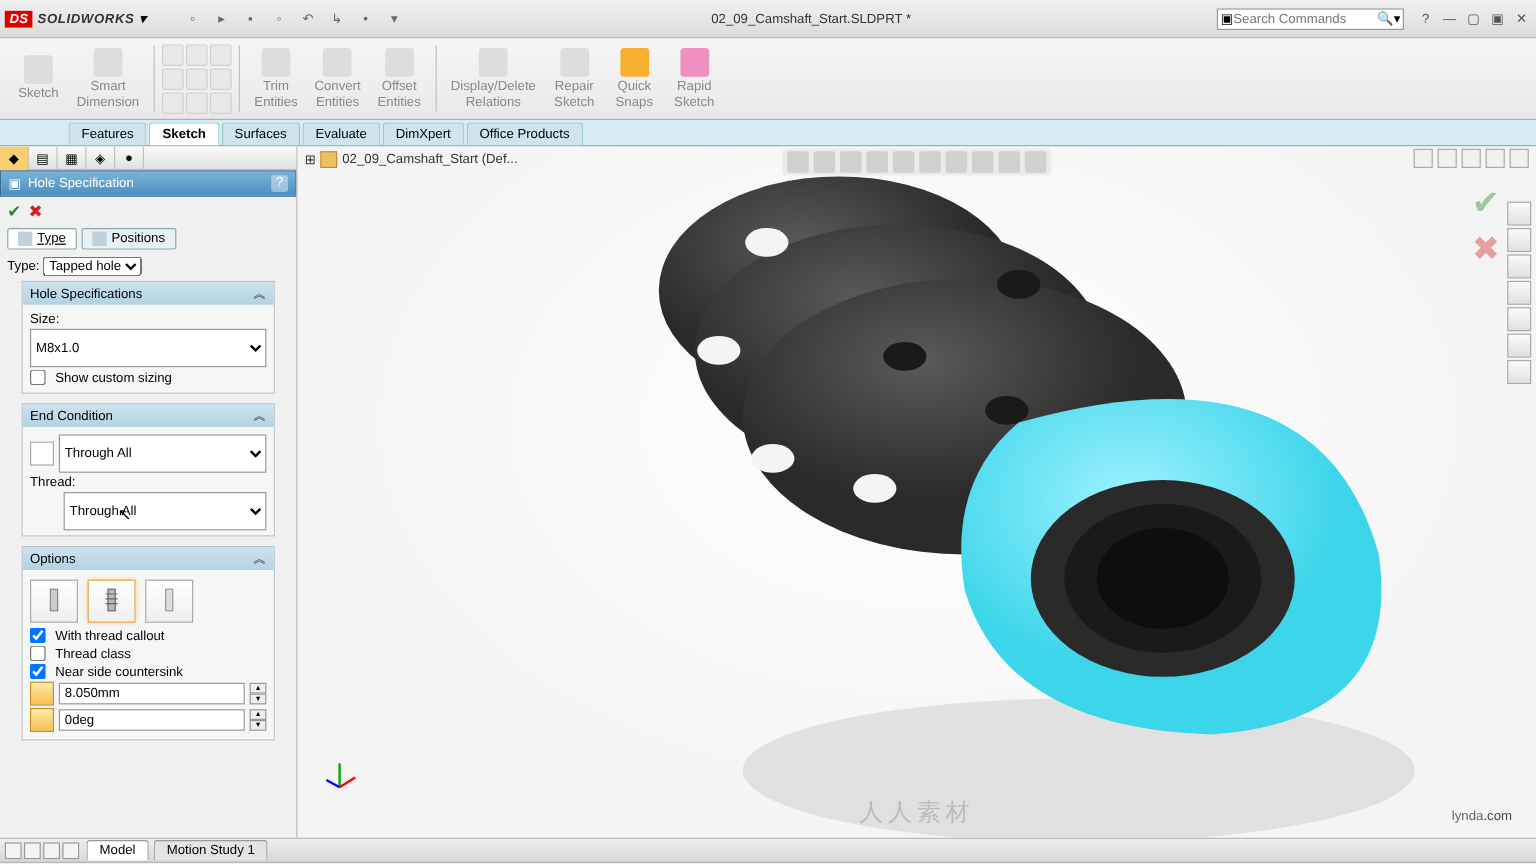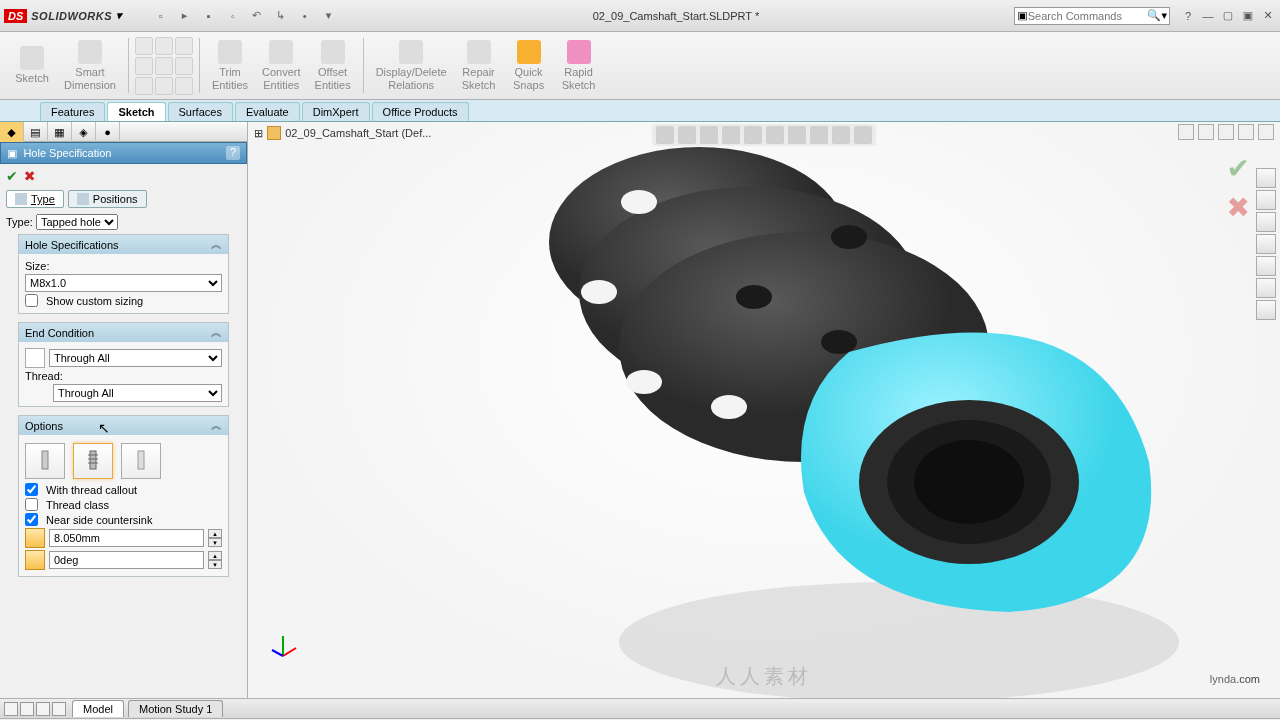--- a/index.html
+++ b/index.html
@@ -23,21 +23,21 @@
 .ribbon .bigbtn { display: flex; flex-direction: column; align-items: center; justify-content: center; padding: 2px 6px; min-width: 48px; color: #888; text-align: center; line-height: 1.1; }
 .ribbon .bigbtn .ic { width: 24px; height: 24px; background: #ddd; border-radius: 3px; margin-bottom: 2px; }
 .ribbon .sep { width: 1px; background: #c0c0c0; margin: 4px 4px; }
 .ribbon .smallgrid { display: grid; grid-template-columns: repeat(3,18px); grid-template-rows: repeat(3,18px); gap: 2px; align-content: center; }
 .ribbon .smallgrid span { width: 18px; height: 18px; background: #e8e8e8; border: 1px solid #d0d0d0; border-radius: 2px; }
 .ribbon .listcol { display: flex; flex-direction: column; justify-content: center; gap: 2px; padding: 0 6px; color: #888; }
 .ribbon .listcol div { display: flex; align-items: center; gap: 4px; }
 .ribbon .listcol .ic2 { width: 14px; height: 14px; background: #ddd; border-radius: 2px; }
 
 
-.tabstrip { height: 22px; background: #d8eaf4; display: flex; align-items: flex-end; padding-left: 40px; border-bottom: 1px solid #7aa; }
+.tabstrip { height: 22px; background: #d8eaf4; display: flex; align-items: flex-end; padding-left: 57px; border-bottom: 1px solid #7aa; }
 .tabstrip .tab { padding: 3px 10px; border: 1px solid #9cc; border-bottom: none; background: #cfe4ee; margin-right: 2px; border-radius: 3px 3px 0 0; cursor: pointer; }
 .tabstrip .tab.active { background: #fff; font-weight: bold; }
 
 
 .mainarea { display: flex; height: 576px; }
 .leftpanel { width: 248px; background: #f0f0f0; border-right: 1px solid #b0b0b0; display: flex; flex-direction: column; overflow: hidden; }
 .lp-tabs { height: 20px; background: linear-gradient(#fafafa,#e0e0e0); display: flex; border-bottom: 1px solid #b0b0b0; }
 .lp-tabs span { width: 24px; height: 20px; border-right: 1px solid #c0c0c0; display: inline-flex; align-items: center; justify-content: center; }
 
 .pm-header { background: linear-gradient(#7bb3d6,#4d8fc0); color: #fff; padding: 3px 6px; display: flex; align-items: center; gap: 6px; border: 1px solid #3a6e9a; }
@@ -49,21 +49,21 @@
 .sub-tabs { display: flex; padding: 2px 6px; gap: 4px; }
 .sub-tabs .stab { border: 1px solid #8aa; padding: 2px 8px; background: #e8f0f4; display: flex; align-items: center; gap: 4px; cursor: pointer; border-radius: 2px; }
 .sub-tabs .stab.active { background: #fff; box-shadow: inset 0 0 0 1px #fff; text-decoration: underline; }
 .sub-tabs .ic3 { width: 12px; height: 12px; background: #c0d0dc; }
 
 .section { margin: 4px 18px; border: 1px solid #b8c4c8; }
 .section-h { background: linear-gradient(#cde3ee,#b3d2e2); padding: 2px 6px; display: flex; align-items: center; }
 .section-h .chev { margin-left: auto; color: #556; }
 .section-b { background: #f6f6f6; padding: 4px 6px; }
 .section-b label { display: block; margin: 2px 0; }
-.section-b select { width: 100%; border: 1px solid #999; background: #fff; height: 18px; font-size: 11px; }
+.section-b select { width: 100%; border: 1px solid #999; background: #fff; height: 32px; font-size: 11px; }
 .section-b .row { display: flex; align-items: center; gap: 4px; margin: 2px 0; }
 .section-b .row .icb { width: 20px; height: 20px; border: 1px solid #aaa; background: #fff; }
 .section-b input[type=checkbox] { margin-right: 4px; }
 .optbtns { display: flex; gap: 8px; margin: 4px 0; }
 .optbtns .ob { width: 40px; height: 36px; border: 1px solid #aaa; background: linear-gradient(#fff,#eee); display: flex; align-items: center; justify-content: center; }
 .optbtns .ob.sel { border: 1px solid #e8a840; box-shadow: 0 0 4px rgba(232,168,64,0.6); }
 .spinrow { display: flex; align-items: center; gap: 4px; margin: 2px 0; }
 .spinrow .sic { width: 20px; height: 20px; background: linear-gradient(#ffe9a8,#f8c050); border: 1px solid #c89020; }
 .spinrow input { flex: 1; border: 1px solid #999; height: 18px; padding: 0 4px; }
 .spinrow .spn { width: 14px; display: flex; flex-direction: column; }

